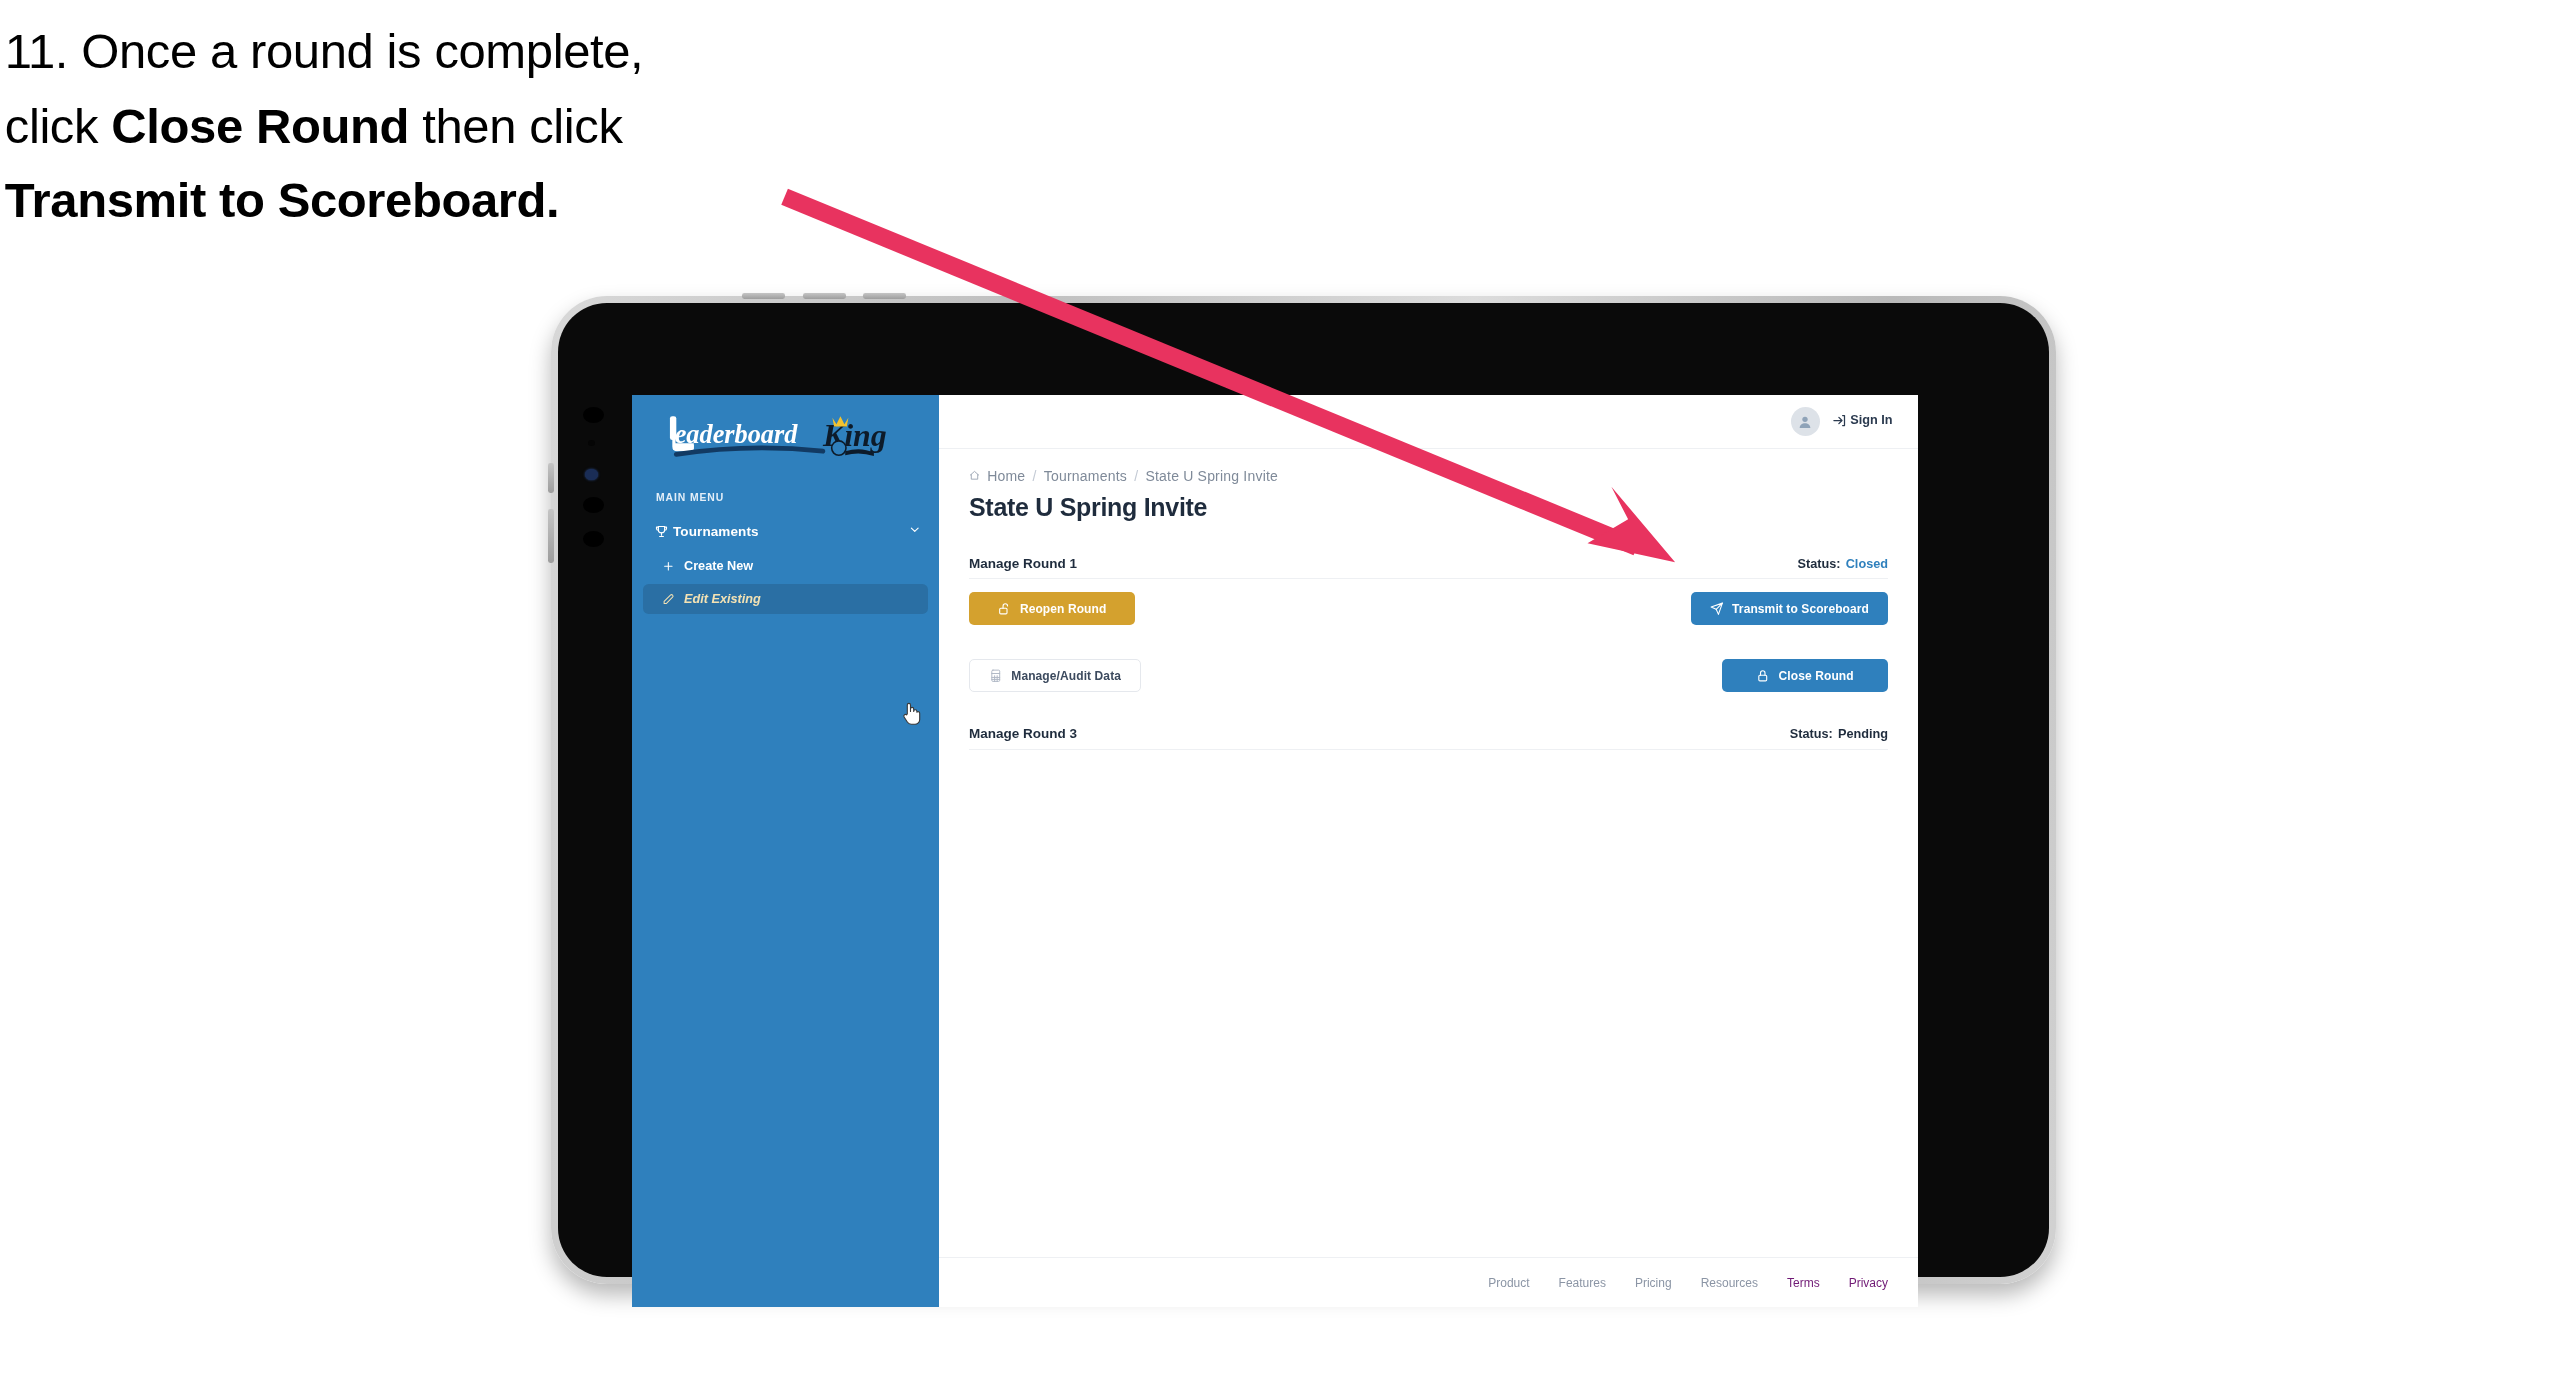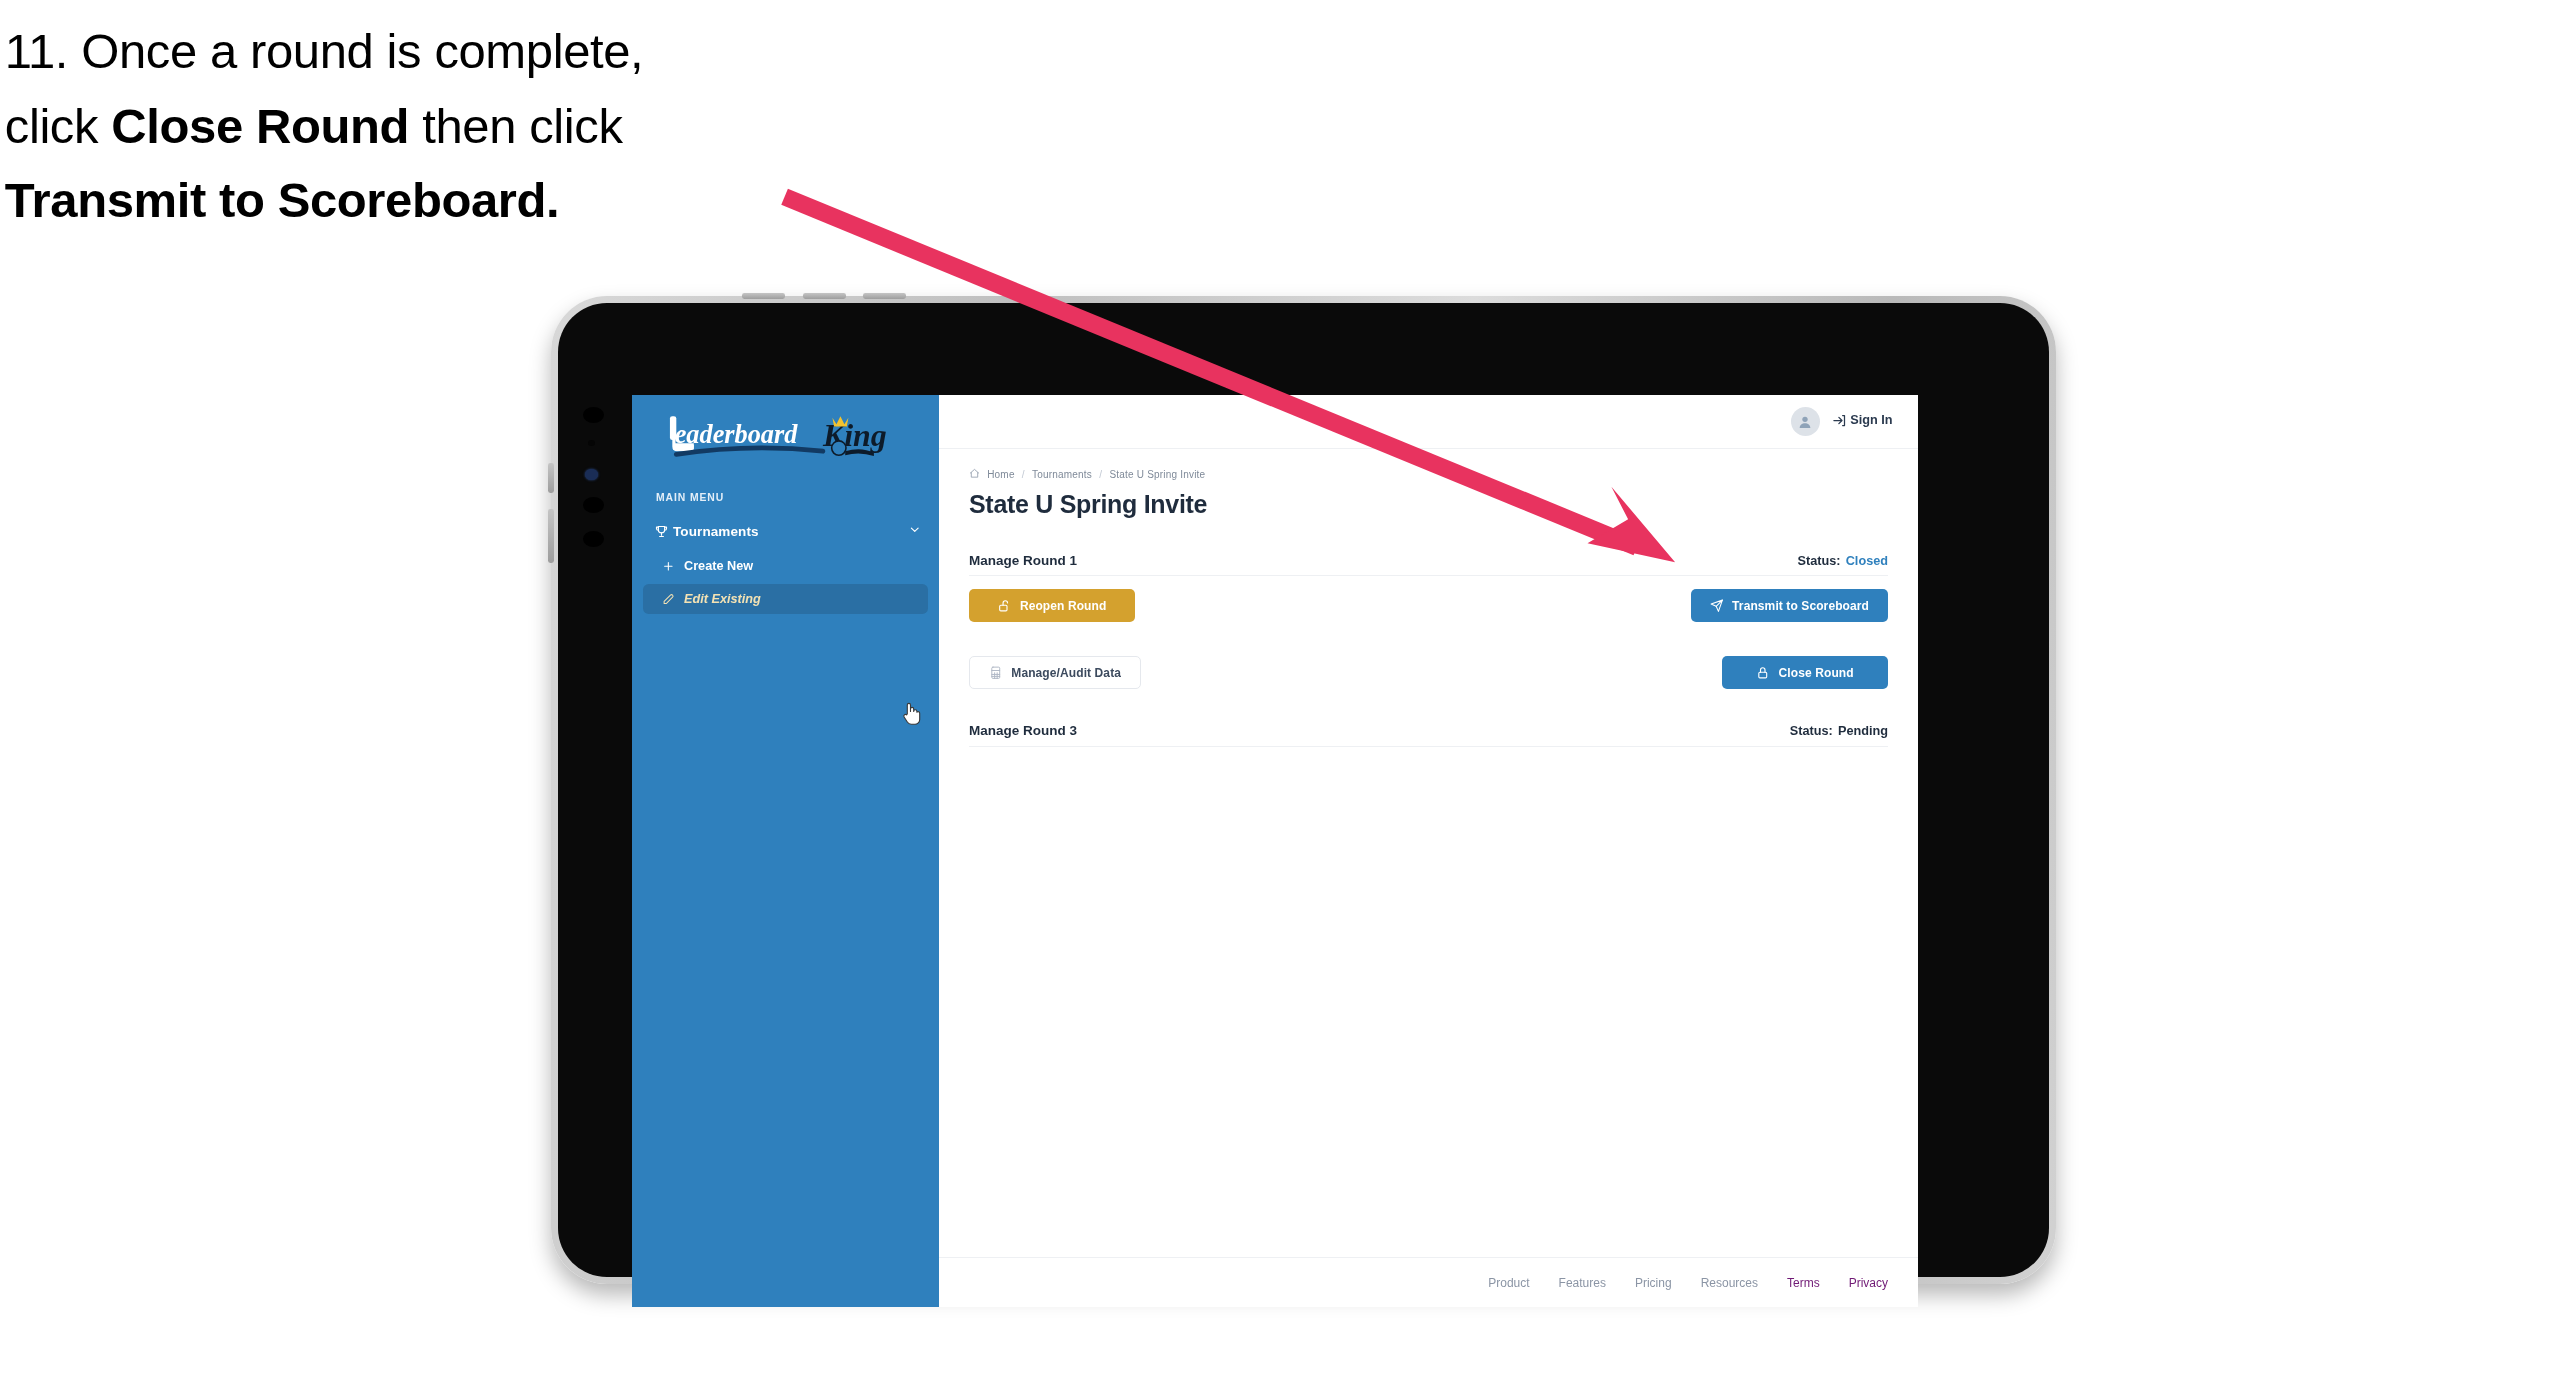--- a/index.html
+++ b/index.html
@@ -213,21 +213,21 @@
   #content {
     flex: 1 1 auto;
     padding: 19px 30px 0 30px;
     position: relative;
   }
 
   #breadcrumb {
     display: flex;
     align-items: center;
     gap: 7.2px;
-    font-size: 10px;
+    font-size: 14px;
     color: #8d97a6;
     letter-spacing: 0.2px;
   }
   #breadcrumb .sep { color: #c3cad4; }
   #breadcrumb .crumb { color: #7f8a99; }
 
   #page-title {
     margin: 8.8px 0 0 0;
     font-size: 25px;
     font-weight: bold;

